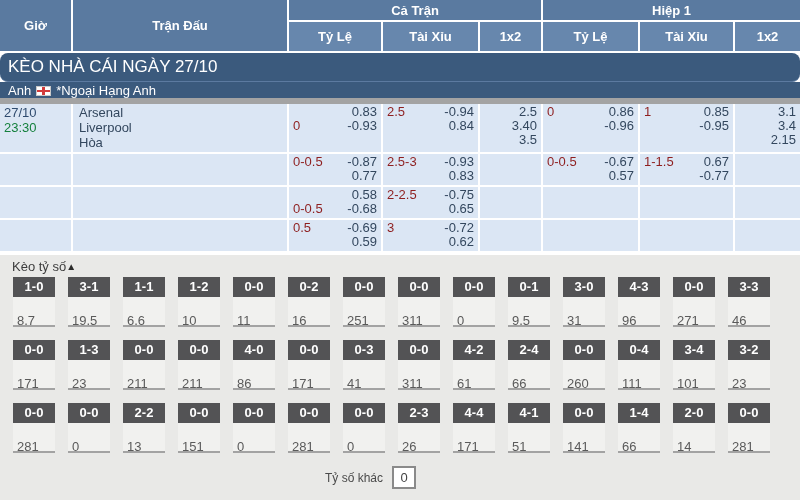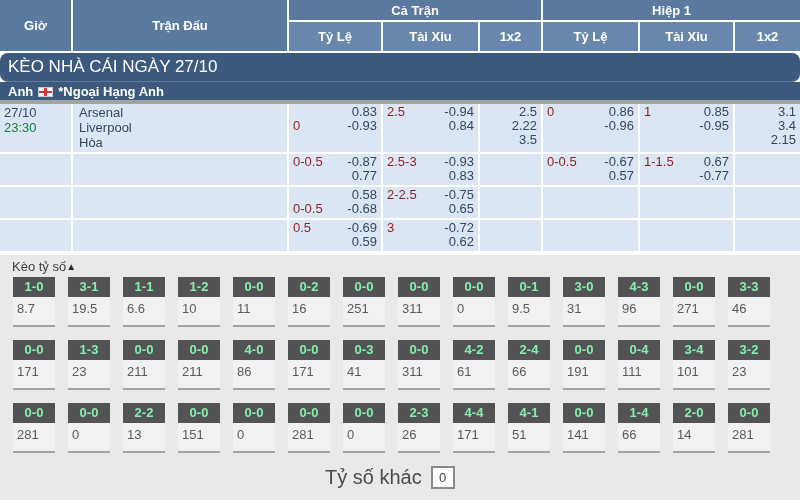--- a/index.html
+++ b/index.html
@@ -15,21 +15,21 @@
     border-right:2px solid #fff; border-bottom:2px solid #fff;
     text-align:center; vertical-align:middle;
   }
   th:last-child { border-right:none; }
   tr.hdr-top th { height:22px; }
   tr.hdr-sub th { height:31px; background:#6787ad; }
   td.bar {
     background:#3b5a7d; color:#fff; text-align:left; vertical-align:middle;
   }
   td.date-bar { height:29px; font-size:17px; padding-left:8px; border-bottom:1px solid #5c7aa0;border-radius:8px; }
-  td.league-bar { height:22px; font-weight:bold; padding-left:8px; border-bottom:4px solid #a3a3a3; }
+  td.league-bar { height:22px; font-weight:normal; padding-left:8px; border-bottom:6px solid #a3a3a3; }
   .flag {
     display:inline-block; width:15px; height:10px; margin:0 5px; vertical-align:-1px;
     background-color:#fff;
     background-image:
       linear-gradient(to right, transparent 38%, #d23b3b 38%, #d23b3b 62%, transparent 62%),
       linear-gradient(to bottom, transparent 32%, #d23b3b 32%, #d23b3b 68%, transparent 68%);
     border:1px solid #c9c9c9;
   }
   td.cell {
     background:#dbe6f4; border-right:2px solid #fff; border-bottom:2px solid #fff;
@@ -50,29 +50,29 @@
     height:22px; display:flex; align-items:center; 
     padding:0 38px 0 12px; color:#3c3c3c;
   }
   .collapse-arrow { font-size:10px; color:#2b2b2b; cursor:pointer; }
   .score-grid {
     display:grid; grid-template-columns:repeat(14, 42px);
     column-gap:13px; row-gap:13px; padding-left:13px; align-content:start;
   }
   .tile { width:42px; }
   .tile-score {
-    height:20px; background:#535355; color:#86efac; font-weight:bold;
+    height:20px; background:#535355; color:#ffffff; font-weight:bold;
     text-align:center; line-height:20px; font-size:13px;
   }
   .tile-odds {
     height:30px; background:#f1f1ef; color:#5a5a5a;
-    padding:4px 0 0 4px; border-bottom:2px solid #a3a3a3; font-size:13px;
+    padding:16px 0 0 4px; border-bottom:2px solid #a3a3a3; font-size:13px;
   }
   .other-row { grid-column:2 / -1; display:flex; align-items:center; padding-left:257px; }
-  .other-label { color:#4a4a4a; font-size:20px; }
+  .other-label { color:#4a4a4a; font-size:12px; }
   .other-input {
     width:24px; height:23px; border:2px solid #8a8a8a; background:#fff;
     text-align:center; font-size:13px; margin-left:9px; padding:0;
     font-family:"Liberation Sans", sans-serif; color:#444;
   }
 </style>
 </head>
 <body>
 
 <table class="odds-table">
@@ -137,21 +137,21 @@
           </div>
           <div class="oline">
             <span class="odd">0.84</span>
           </div>
         </td>
         <td class="cell odds-cell">
           <div class="oline">
             <span class="odd">2.5</span>
           </div>
           <div class="oline">
-            <span class="odd">2.22</span>
+            <span class="odd">3.40</span>
           </div>
           <div class="oline">
             <span class="odd">3.5</span>
           </div>
         </td>
         <td class="cell odds-cell">
           <div class="oline">
             <span class="hcp">0</span>
             <span class="odd">0.86</span>
           </div>
@@ -374,21 +374,21 @@
       <div class="tile">
         <div class="tile-score">4-2</div>
         <div class="tile-odds">61</div>
       </div>
       <div class="tile">
         <div class="tile-score">2-4</div>
         <div class="tile-odds">66</div>
       </div>
       <div class="tile">
         <div class="tile-score">0-0</div>
-        <div class="tile-odds">191</div>
+        <div class="tile-odds">260</div>
       </div>
       <div class="tile">
         <div class="tile-score">0-4</div>
         <div class="tile-odds">111</div>
       </div>
       <div class="tile">
         <div class="tile-score">3-4</div>
         <div class="tile-odds">101</div>
       </div>
       <div class="tile">

